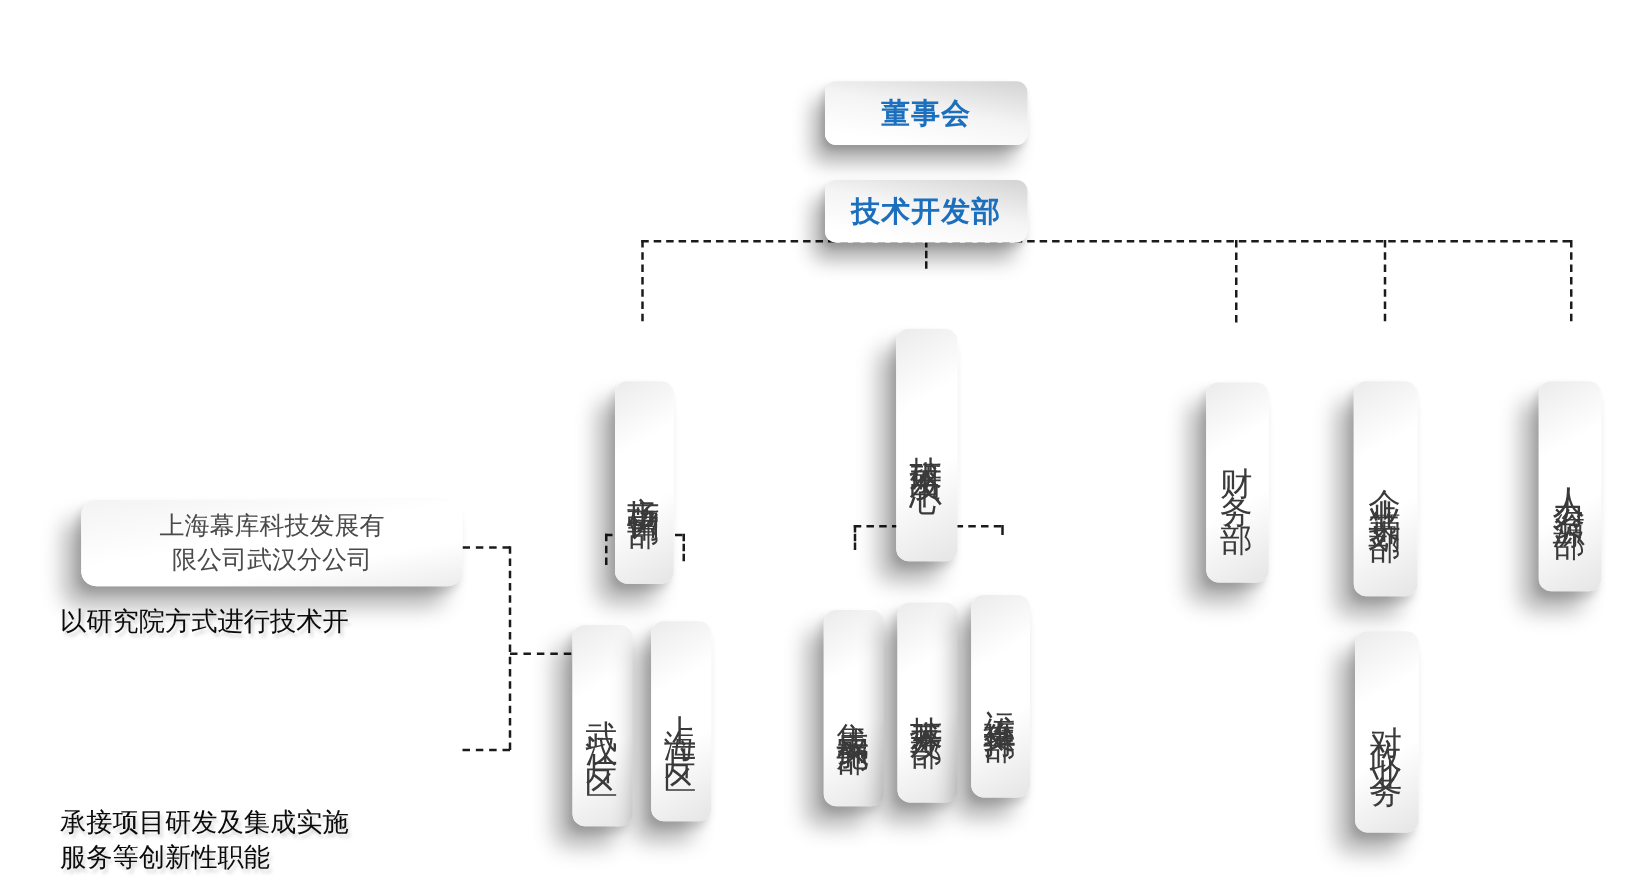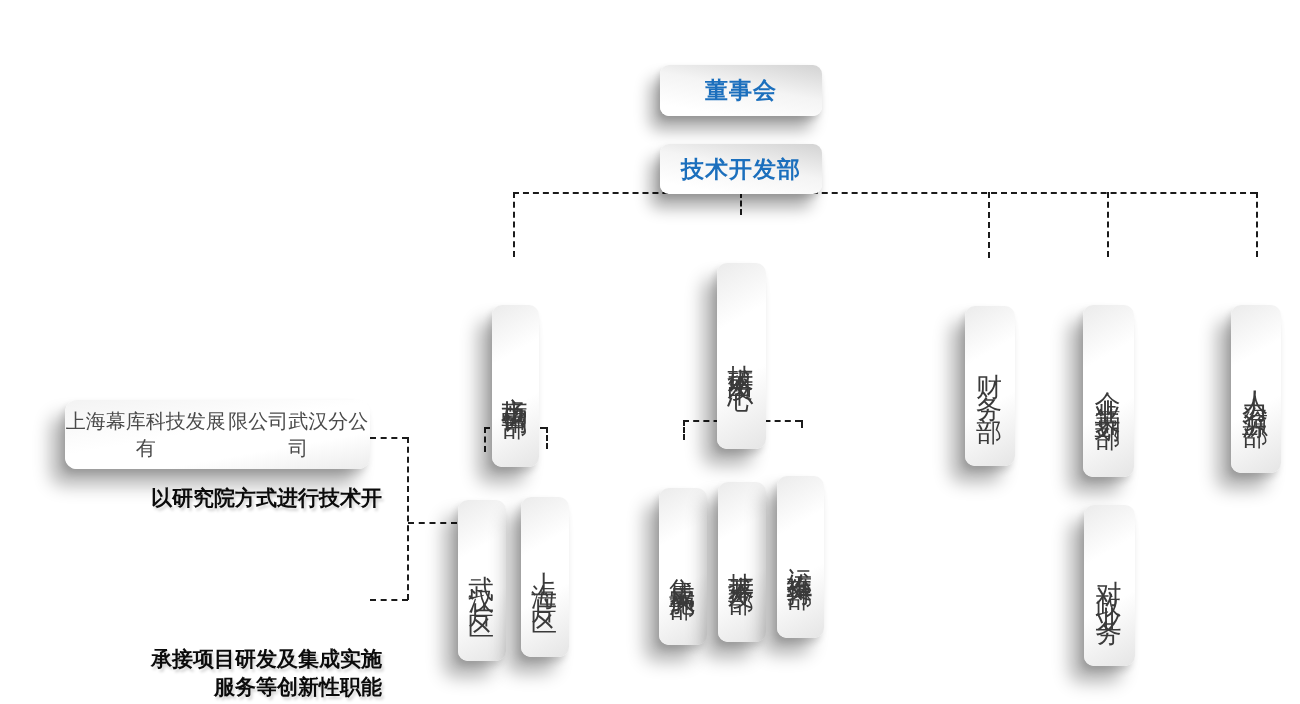--- a/index.html
+++ b/index.html
@@ -35,27 +35,27 @@
     font-size:26px;color:#3a3a3a;letter-spacing:4px;
   }
   .ls-m span{letter-spacing:8px;}
   .ls-l span{letter-spacing:13px;}
   .ls-xl span{letter-spacing:22px;}
   
   .habox{
     position:absolute;border-radius:12px;
     background:linear-gradient(170deg,#f3f3f3 0%,#ffffff 45%,#ffffff 70%,#ececec 100%);
     box-shadow:-14px 16px 18px rgba(0,0,0,0.30),-3px 5px 7px rgba(0,0,0,0.14);
-    display:flex;flex-direction:row;align-items:center;justify-content:center;
+    display:flex;flex-direction:column;align-items:center;justify-content:center;
     font-size:20px;color:#4a4a4a;line-height:27px;text-align:center;
   }
   
   .note{
-    position:absolute;text-align:right;
-    font-size:21px;font-weight:700;color:#0b0b0b;line-height:28px;
+    position:absolute;text-align:left;
+    font-size:21px;font-weight:400;color:#0b0b0b;line-height:28px;
     text-shadow:2px 3px 3px rgba(0,0,0,0.18);
   }
 </style>
 </head>
 <body>
 
 <div class="canvas">
 
   <div class="vl" style="left:740px;top:68px;height:28px"></div>
   <div class="vl" style="left:740px;top:146px;height:46px"></div>

